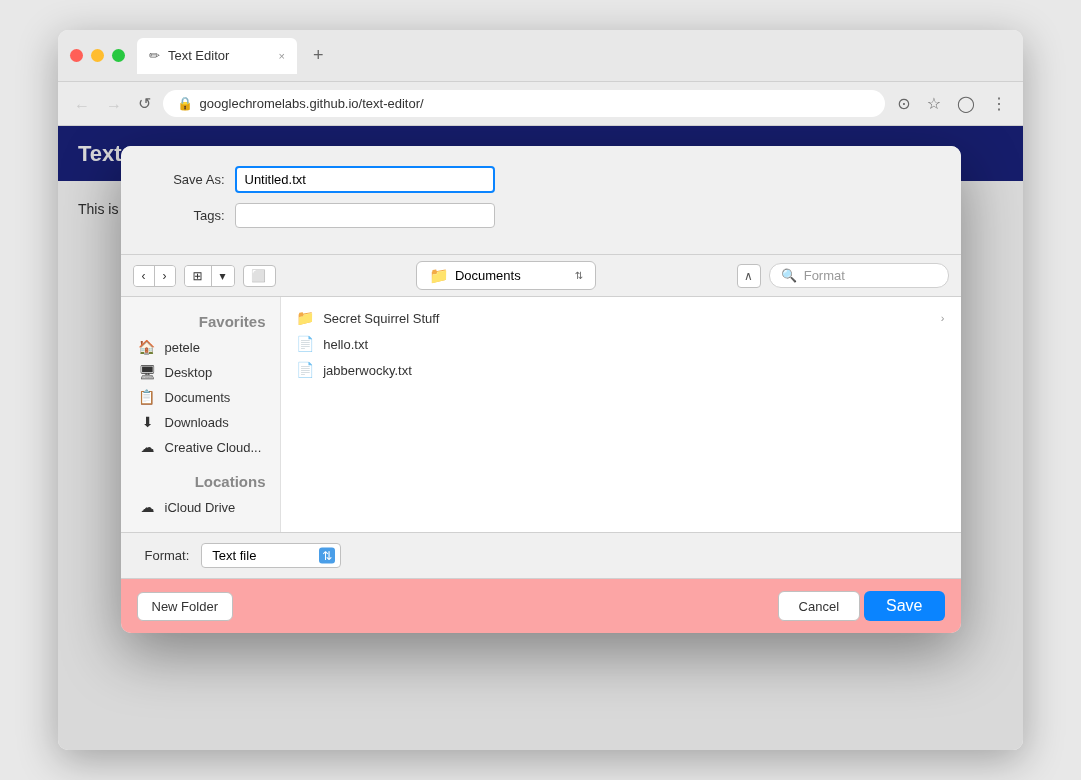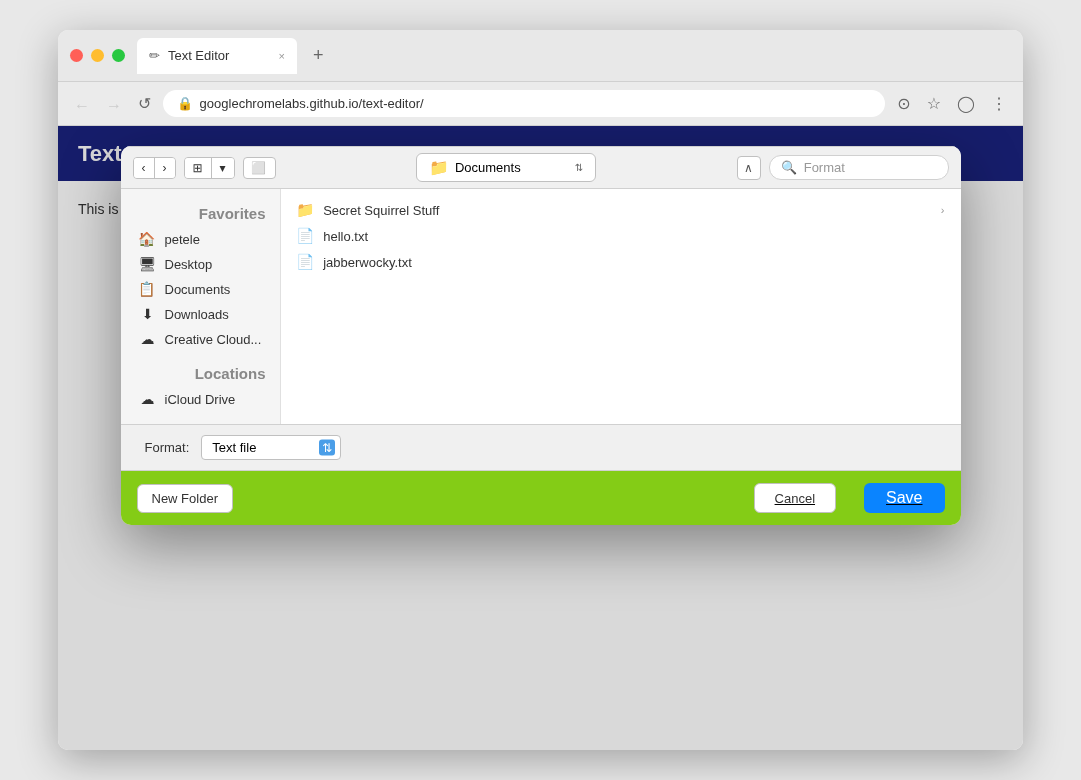--- a/index.html
+++ b/index.html
@@ -482,42 +482,41 @@
       color: #fff;
       background: #4a9ee8;
       border-radius: 3px;
       padding: 0 3px;
       pointer-events: none;
       line-height: 1.4;
     }
 
     
     .dialog-footer {
-      background: #84cc16;
+      background: #fca5a5;
       border-top: 1px solid #d0d0d0;
       padding: 12px 16px;
       display: flex;
       align-items: center;
       justify-content: space-between;
     }
 
     .new-folder-btn {
       background: white;
       border: 1px solid #c0c0c0;
       border-radius: 6px;
       padding: 6px 14px;
       font-size: 13px;
       color: #333;
       cursor: pointer;
     }
 
     .dialog-actions {
       display: flex;
-      gap: 28px;
-      text-decoration: underline;
+      gap: 4px;
     }
 
     .cancel-btn {
       background: white;
       border: 1px solid #c0c0c0;
       border-radius: 6px;
       padding: 6px 20px;
       font-size: 13px;
       color: #333;
       cursor: pointer;
@@ -579,20 +578,30 @@
     </div>
 
     <div class="editor-area">
       <span>This is a n</span>
     </div>
 
 
     <div class="dialog-overlay">
       <div class="save-dialog">
 
+        <div class="dialog-top">
+          <div class="dialog-field">
+            <label class="dialog-label">Save As:</label>
+            <input class="dialog-input" type="text" value="Untitled.txt" style="">
+          </div>
+          <div class="dialog-field">
+            <label class="dialog-label">Tags:</label>
+            <input class="dialog-input tags-input" type="text" placeholder="" style="">
+          </div>
+        </div>
 
         <div class="dialog-toolbar">
           <div class="toolbar-btn-group">
             <button class="toolbar-btn">‹</button>
             <button class="toolbar-btn">›</button>
           </div>
           <div class="toolbar-btn-group">
             <button class="toolbar-btn">⊞</button>
             <button class="toolbar-btn">▾</button>
           </div>

